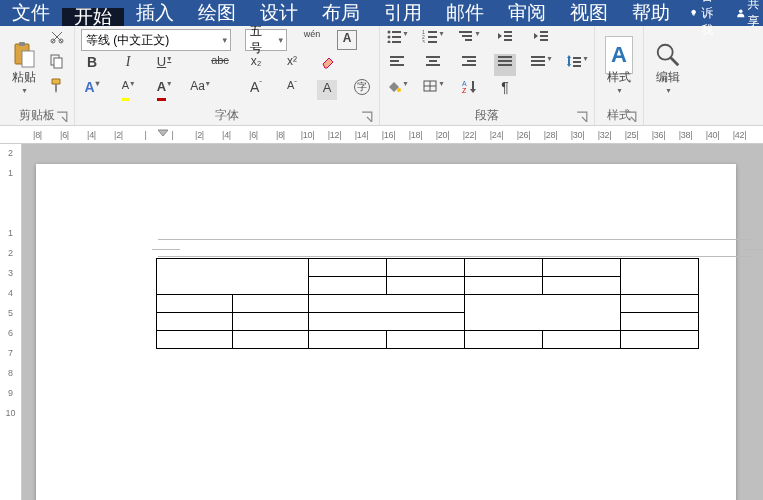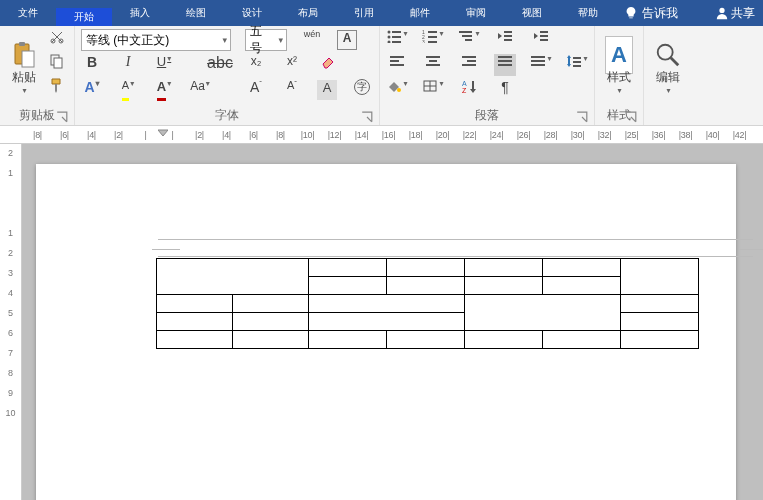--- a/index.html
+++ b/index.html
@@ -1,21 +1,21 @@
 <!DOCTYPE html>
 <html><head>
 <meta charset="utf-8">
 <style>
 * { margin: 0; padding: 0; box-sizing: border-box; font-family: "Microsoft YaHei", "SimSun", sans-serif; }
 body { background: #e6e6e6; width: 763px; height: 500px; overflow: hidden; font-size: 12px; }
 
 .titlebar { background: #2b579a; color: #fff; height: 26px; display: flex; align-items: stretch; }
-.tab { padding: 0 18px; display: flex; align-items: center; cursor: pointer; font-size: 10px; white-space: nowrap; }
+.tab { padding: 0 12px; display: flex; align-items: center; cursor: pointer; font-size: 19px; white-space: nowrap; }
 .tab.file { background: #2b579a; }
-.tab.active { background: #1d4ed8; margin-top: 8px; }
+.tab.active { background: #0f172a; margin-top: 8px; }
 .title-right { margin-left: auto; display: flex; align-items: center; }
 .tellme { display: flex; align-items: center; padding: 0 8px; gap: 4px; }
 .share { display: flex; align-items: center; padding: 0 8px; gap: 2px; }
 
 .ribbon { background: #f3f3f3; border-bottom: 1px solid #d4d4d4; height: 100px; display: flex; }
 .group { border-right: 1px solid #e0e0e0; display: flex; flex-direction: column; padding: 3px 6px 0 6px; position: relative; }
 .group-body { flex: 1; display: flex; gap: 4px; }
 .group-label { text-align: center; font-size: 12px; color: #666; height: 18px; line-height: 16px; position: relative; }
 .group-label .launcher { position: absolute; right: 0; bottom: 2px; width: 12px; height: 12px; }
 
@@ -143,21 +143,21 @@
           <div class="ibtn" style="border:1px solid #888;width:20px;height:20px;font-weight:bold">A</div>
         </div>
         <div class="row">
           <div class="ibtn" style="font-weight:bold;font-size:14px">B</div>
           <div class="ibtn" style="font-style:italic;font-family:serif;font-size:14px">I</div>
           <div class="ibtn" style="text-decoration:underline;font-size:13px">
               <span>U</span>
               <span class="drop">▾</span>
             </div>
           <div class="ibtn" style="width:6px"></div>
-          <div class="ibtn" style="text-decoration:line-through;font-size:16px">abc</div>
+          <div class="ibtn" style="text-decoration:line-through;font-size:11px">abc</div>
           <div class="ibtn" style="font-size:12px">x₂</div>
           <div class="ibtn" style="font-size:12px">x²</div>
           <div class="ibtn">
               <svg width="16" height="16" viewBox="0 0 16 16">
                 <path fill="#f4b183" stroke="#c06" d="M3 10l6-6 4 4-6 6H5z"></path>
               </svg>
             </div>
         </div>
         <div class="row">
           <div class="ibtn" style="color:#4472c4;font-weight:bold;font-size:14px">

